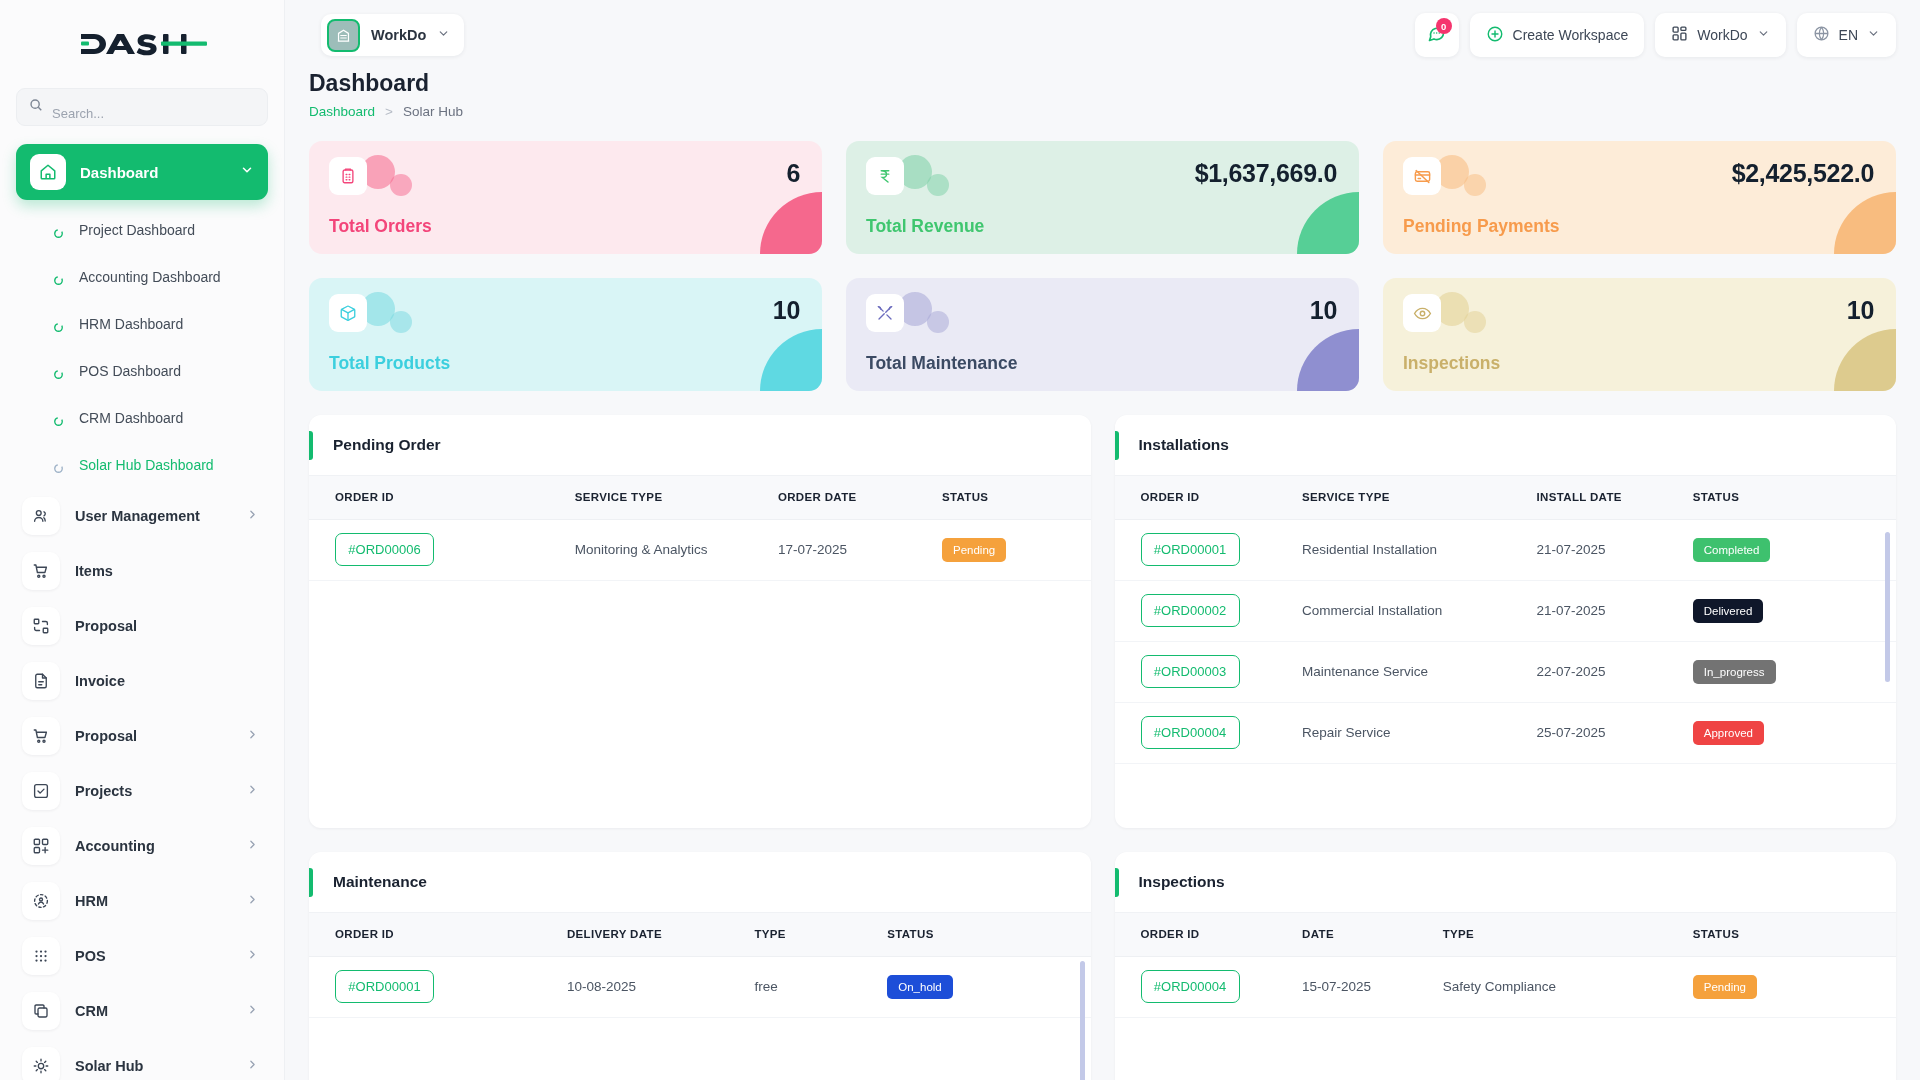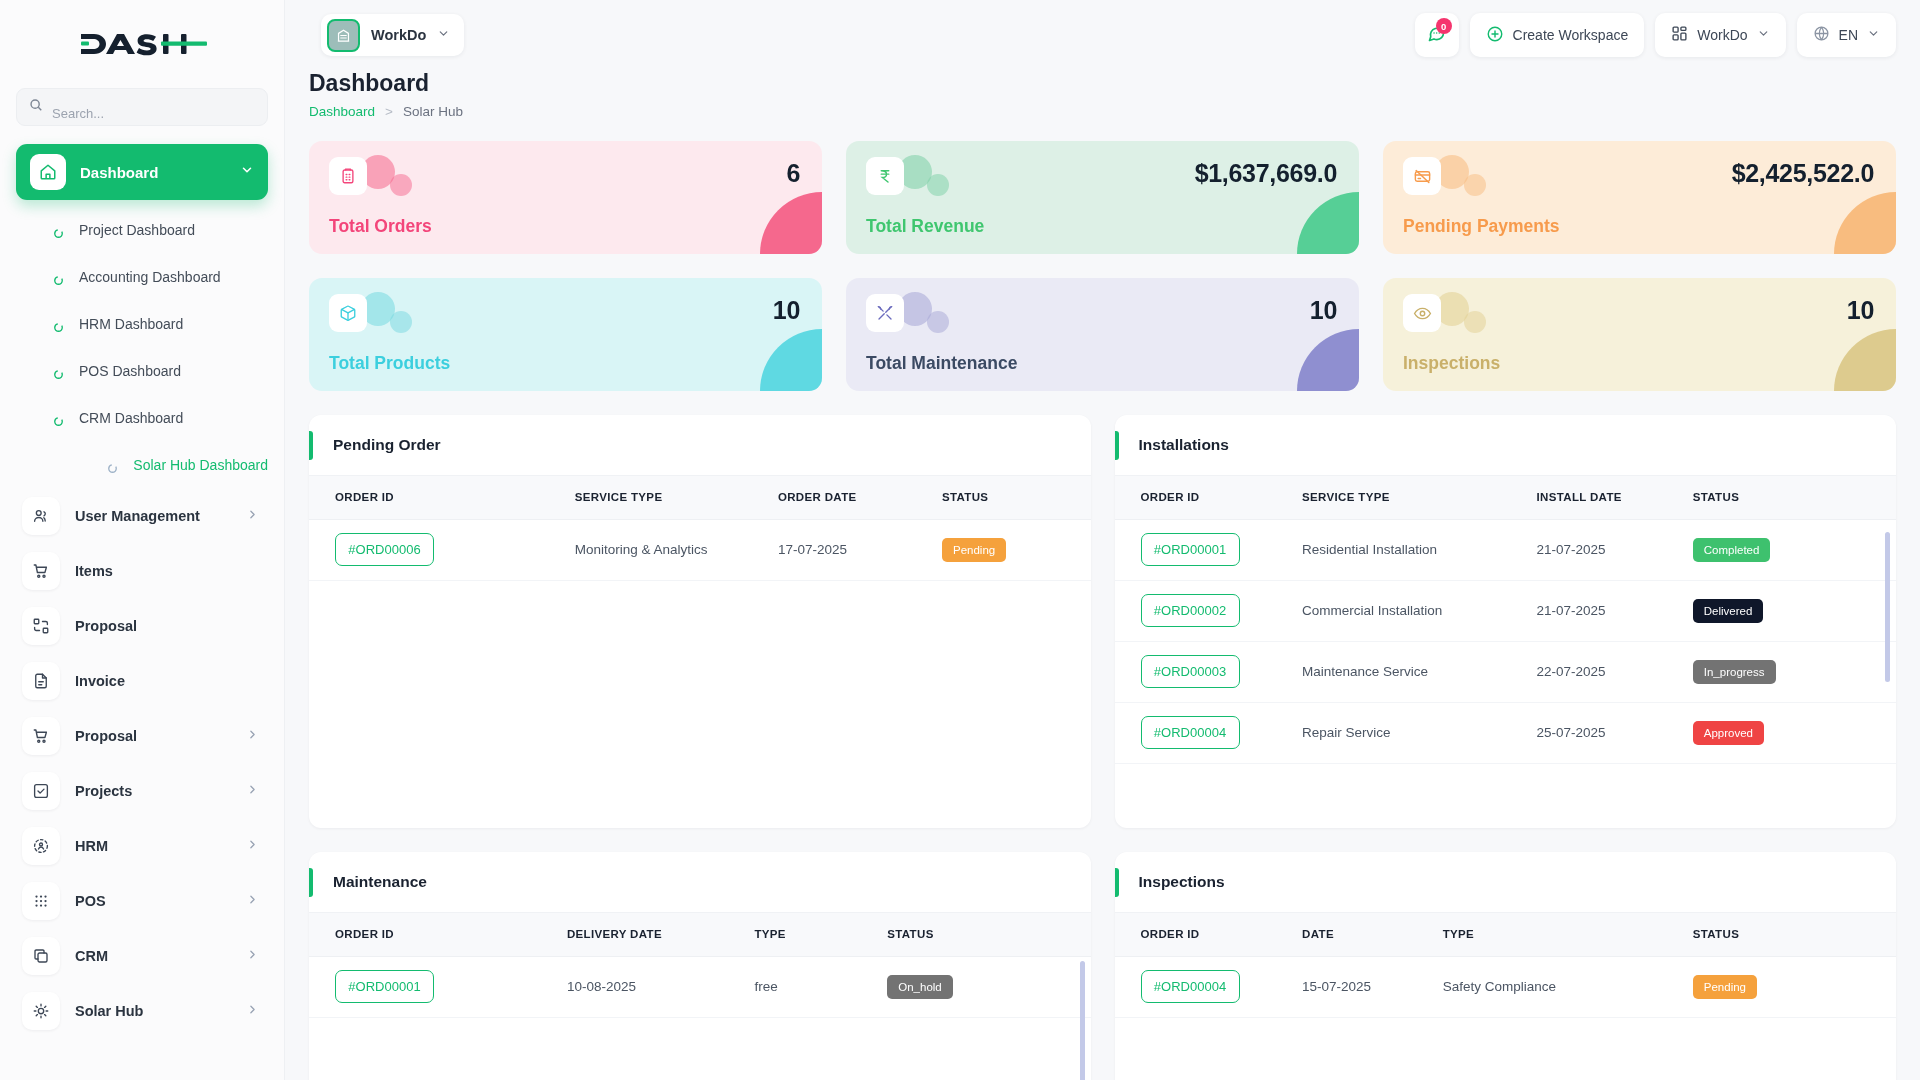--- a/index.html
+++ b/index.html
@@ -49,21 +49,21 @@
     display: flex; align-items: center; justify-content: center;
   }
   .nav-main .nav-lbl { color: #fff; font-size: 15px; font-weight: bold; flex: 1; }
   .nav-main .nav-chev { color: #fff; }
 
   .sub-item {
     height: 47px; display: flex; align-items: center; gap: 16px;
     padding-left: 38px; font-size: 14px; color: #434c58;
   }
   .sub-item .dot-ic { width: 9px; height: 9px; flex: 0 0 9px; }
-  .sub-item.active { color: #13bb6f; justify-content: flex-end; }
+  .sub-item.active { color: #13bb6f; }
 
   .nav-item {
     height: 55px; display: flex; align-items: center; gap: 15px;
     padding: 0 9px 0 6px; font-size: 14.5px; color: #2b3440; font-weight: 600;
   }
   .nav-item .nav-ic {
     width: 38px; height: 38px; flex: 0 0 38px; background: #fff; border-radius: 10px;
     display: flex; align-items: center; justify-content: center;
     box-shadow: 0 1px 3px rgba(16,24,40,0.06);
   }
@@ -337,20 +337,34 @@
               <rect x="3.5" y="3.5" width="17" height="17" rx="2.5"></rect>
               <path d="M8 12l2.8 2.8L16 9.5"></path>
             </svg>
         </span>
         <span class="nav-lbl">Projects</span>
         <span class="nav-chev"><svg width="13" height="13" viewBox="0 0 24 24" fill="none" stroke="#98a2b3" stroke-width="2.4" stroke-linecap="round" stroke-linejoin="round">
               <path d="M9 6l6 6-6 6"></path>
             </svg></span>
       </div>
 
+      <div class="nav-item">
+        <span class="nav-ic">
+          <svg width="18" height="18" viewBox="0 0 24 24" fill="none" stroke="#3d4756" stroke-width="1.8" stroke-linecap="round" stroke-linejoin="round">
+              <rect x="3" y="3" width="7" height="7" rx="1.4"></rect>
+              <rect x="14" y="3" width="7" height="7" rx="1.4"></rect>
+              <rect x="3" y="14" width="7" height="7" rx="1.4"></rect>
+              <path d="M17.5 14v7M14 17.5h7"></path>
+            </svg>
+        </span>
+        <span class="nav-lbl">Accounting</span>
+        <span class="nav-chev"><svg width="13" height="13" viewBox="0 0 24 24" fill="none" stroke="#98a2b3" stroke-width="2.4" stroke-linecap="round" stroke-linejoin="round">
+              <path d="M9 6l6 6-6 6"></path>
+            </svg></span>
+      </div>
 
       <div class="nav-item">
         <span class="nav-ic">
           <svg width="18" height="18" viewBox="0 0 24 24" fill="none" stroke="#3d4756" stroke-width="1.8" stroke-linecap="round">
               <circle cx="12" cy="12" r="8.5" stroke-dasharray="3.2 3.2"></circle>
               <circle cx="12" cy="10" r="2"></circle>
               <path d="M8.6 16c.6-1.7 1.9-2.6 3.4-2.6s2.8.9 3.4 2.6"></path>
             </svg>
         </span>
         <span class="nav-lbl">HRM</span>
@@ -671,21 +685,21 @@
                 <th style="width:24%">DELIVERY DATE</th>
                 <th style="width:17%">TYPE</th>
                 <th style="width:26%">STATUS</th>
               </tr>
                 </thead>
               <tbody>
                 <tr>
                   <td><span class="oid">#ORD00001</span></td>
                   <td>10-08-2025</td>
                   <td>free</td>
-                  <td><span class="badge" style="background:#737373">On_hold</span></td>
+                  <td><span class="badge" style="background:#1d4ed8">On_hold</span></td>
                 </tr>
               </tbody>
             </table>
           </div>
         </section>
 
         <section class="panel panel-short">
           <div class="panel-head">
             <span class="panel-title">Inspections</span>
           </div>

